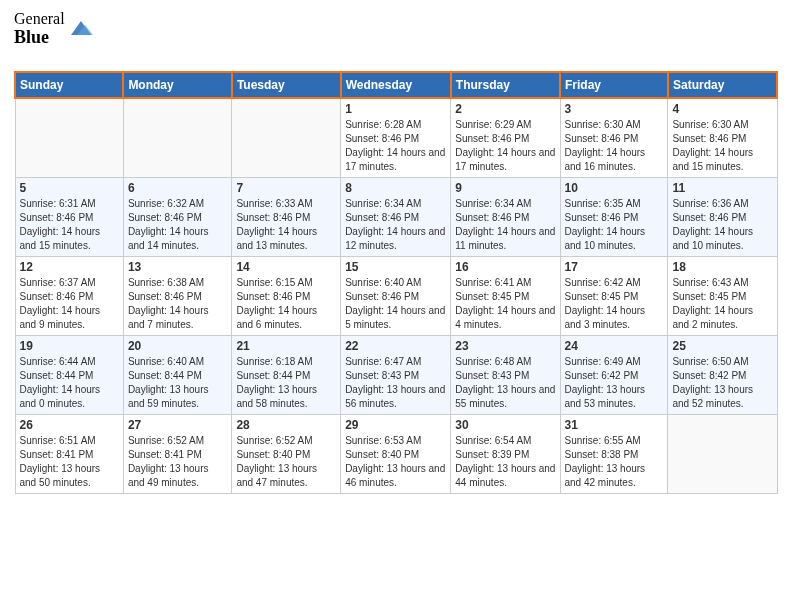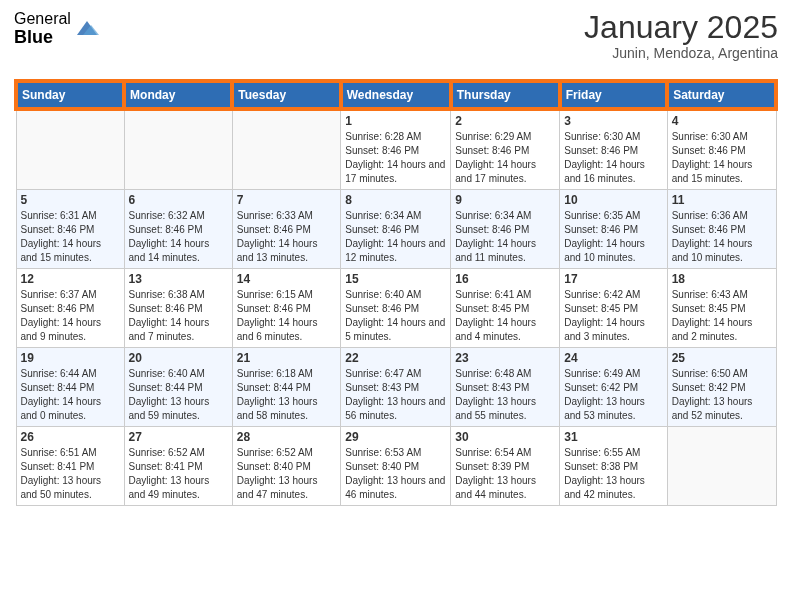--- a/index.html
+++ b/index.html
@@ -13,21 +13,22 @@
     .container {
       width: 792px;
       height: 612px;
       padding: 10px 14px 10px 14px;
       background: #fff;
     }
     .header {
       display: flex;
       justify-content: space-between;
       align-items: flex-start;
-      margin-bottom: 18px;
+      margin-bottom: 24px;
+      font-family: Liberation Serif, serif;
     }
     .logo {
       display: flex;
       align-items: center;
     }
     .logo-text {
       display: flex;
       flex-direction: column;
       line-height: 1.1;
     }
@@ -59,21 +60,21 @@
       border-collapse: collapse;
       border: 1px solid #ccc;
     }
     .calendar th {
       background: #2e6db4;
       color: #fff;
       font-size: 12px;
       font-weight: bold;
       padding: 5px 4px;
       text-align: left;
-      border: 4px solid #f97316;
+      border: 2px solid #f97316;
     }
     .calendar td {
       vertical-align: top;
       border: 1px solid #ccc;
       padding: 3px 4px;
       width: 113px;
       min-height: 78px;
       height: 78px;
       font-size: 9.5px;
       color: #333;
@@ -104,24 +105,20 @@
   <div class="header">
     <div class="logo">
       <div class="logo-text">
         <span>General</span>
         <span class="logo-blue">Blue</span>
       </div>
       <svg class="logo-icon" viewBox="0 0 28 28">
         <polygon points="4,20 14,6 24,20" fill="#2e6db4" opacity="0.85"></polygon>
         <polygon points="10,20 18,10 26,20" fill="#5a9fd4" opacity="0.7"></polygon>
       </svg>
-    </div>
-    <div class="title-section">
-      <div class="month-title">January 2025</div>
-      <div class="subtitle">Junin, Mendoza, Argentina</div>
     </div>
   </div>
 
   <table class="calendar">
     <thead>
       <tr>
         <th>Sunday</th>
         <th>Monday</th>
         <th>Tuesday</th>
         <th>Wednesday</th>

